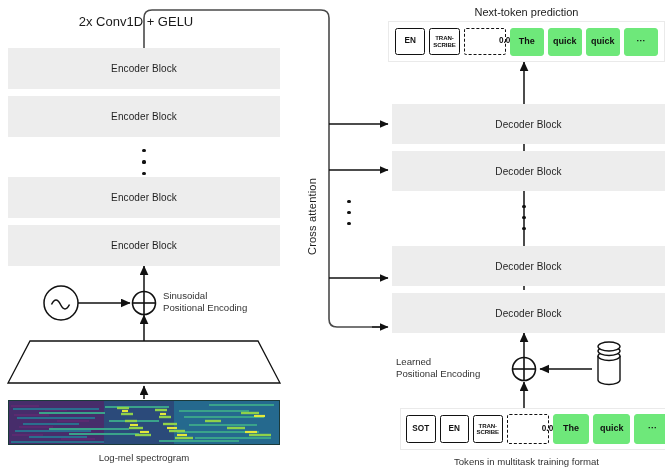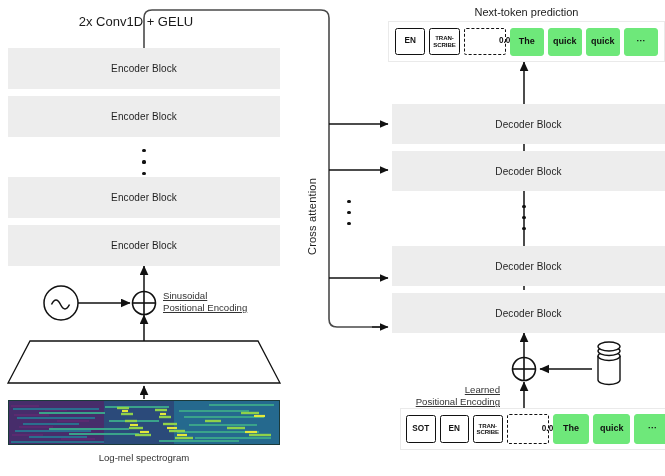--- a/index.html
+++ b/index.html
@@ -32,22 +32,22 @@
        text-align:center;border-radius:2.5px;font-size:8.2px;line-height:1.05;
        color:#111;background:#fff;border:1.3px solid #111;font-weight:bold;}
   .tok.dashed{border:1.4px dashed #111;padding-left:40px;}
   .tok.green{background:#6ee87a;border:1px solid #6ee87a;border-radius:3px;
              font-size:9px;}
   .tok.small{font-size:6.1px;font-weight:bold;letter-spacing:-.1px;}
 
   .caplabel{position:absolute;font-size:9.6px;color:#333;text-align:center;}
   .toplabel{position:absolute;font-size:11px;color:#222;text-align:center;}
 
-  .sidelabel{position:absolute;font-size:9.6px;color:#333;line-height:1.28;text-decoration:underline;}
-  .sidelabel.r{text-align:right;margin-top:28px;}
+  .sidelabel{position:absolute;font-size:9.6px;color:#333;line-height:1.28;}
+  .sidelabel.r{}
 
   svg{overflow:visible;}
 </style>
 </head>
 <body>
 
 <div class="canvas">
 
   <svg class="abs" width="665" height="476" style="left:0;top:0">
     <defs>
@@ -245,14 +245,15 @@
   <div class="tokstrip" style="left:400px;top:408px;width:277px;height:42px;padding:0 5px;gap:4px;">
     <div class="tok" style="width:32px;height:28px;">SOT</div>
     <div class="tok" style="width:32px;height:28px;">EN</div>
     <div class="tok small" style="width:32px;height:28px;white-space:pre-line;">TRAN-
 SCRIBE</div>
     <div class="tok dashed" style="width:34px;height:30px;">0.0</div>
     <div class="tok green" style="width:40px;height:30px;">The</div>
     <div class="tok green" style="width:40px;height:30px;">quick</div>
     <div class="tok green" style="width:40px;height:30px;">···</div>
   </div>
+  <div class="caplabel" style="left:388px;top:456px;width:277px;">Tokens in multitask training format</div>
 
 </div>
 
 </body></html>

